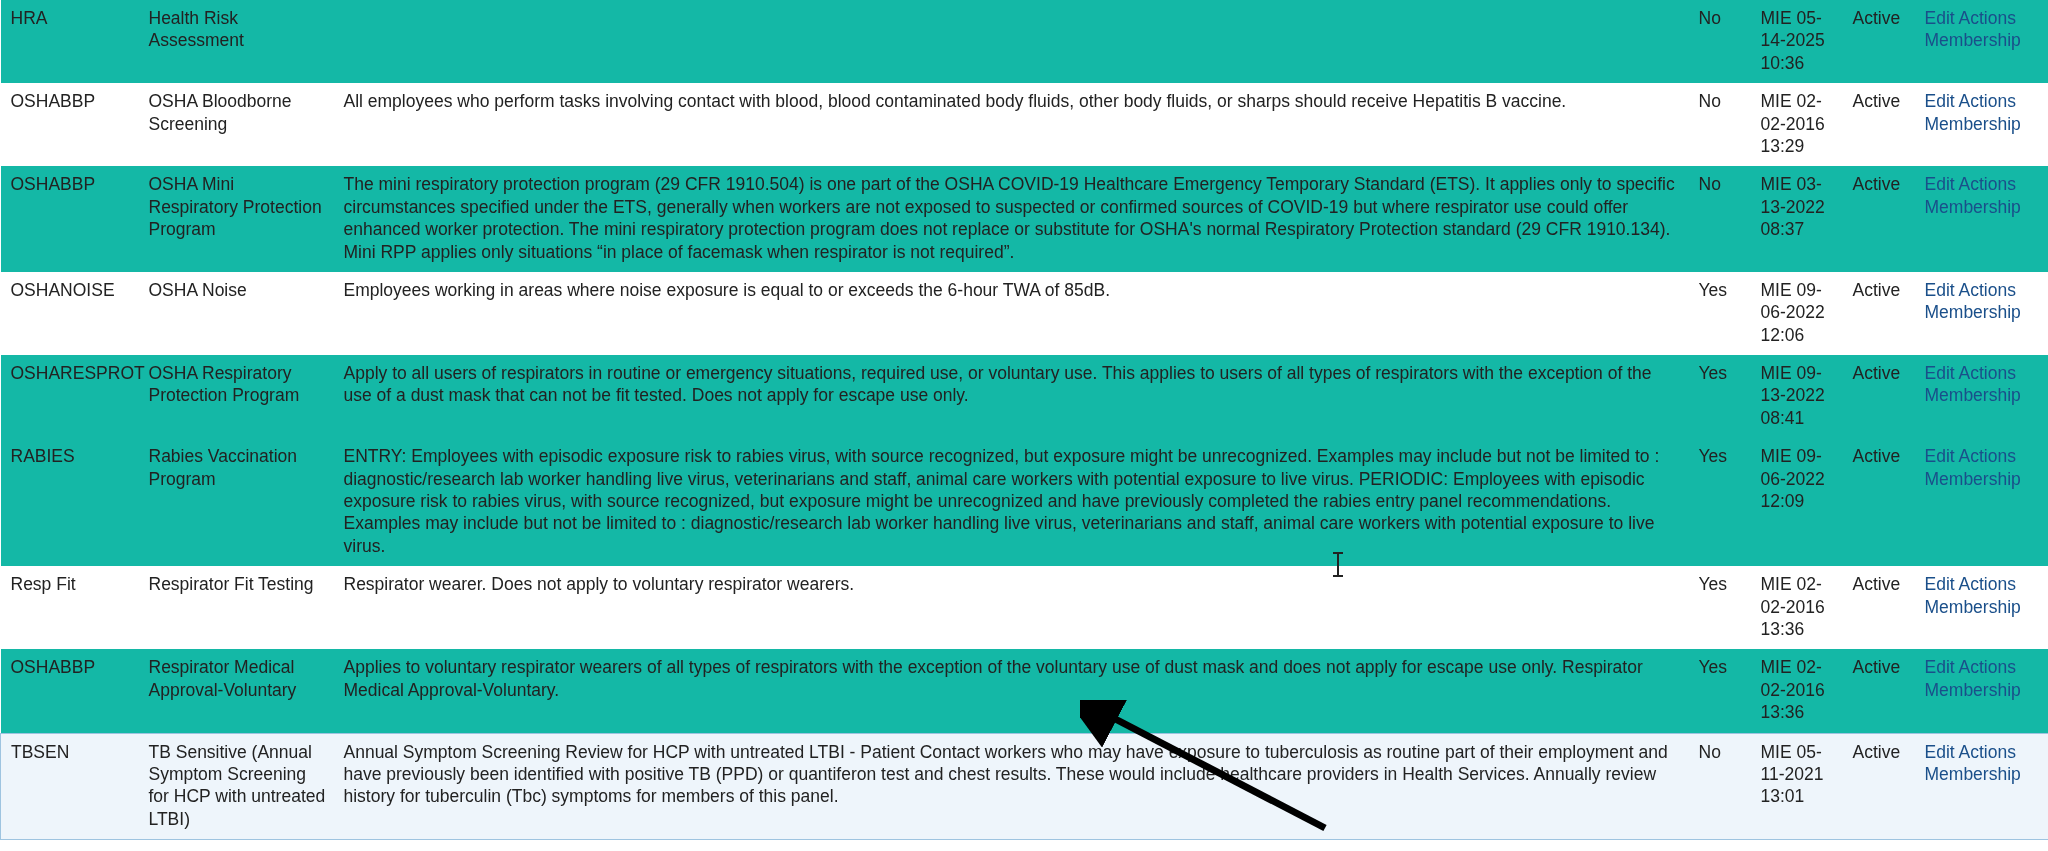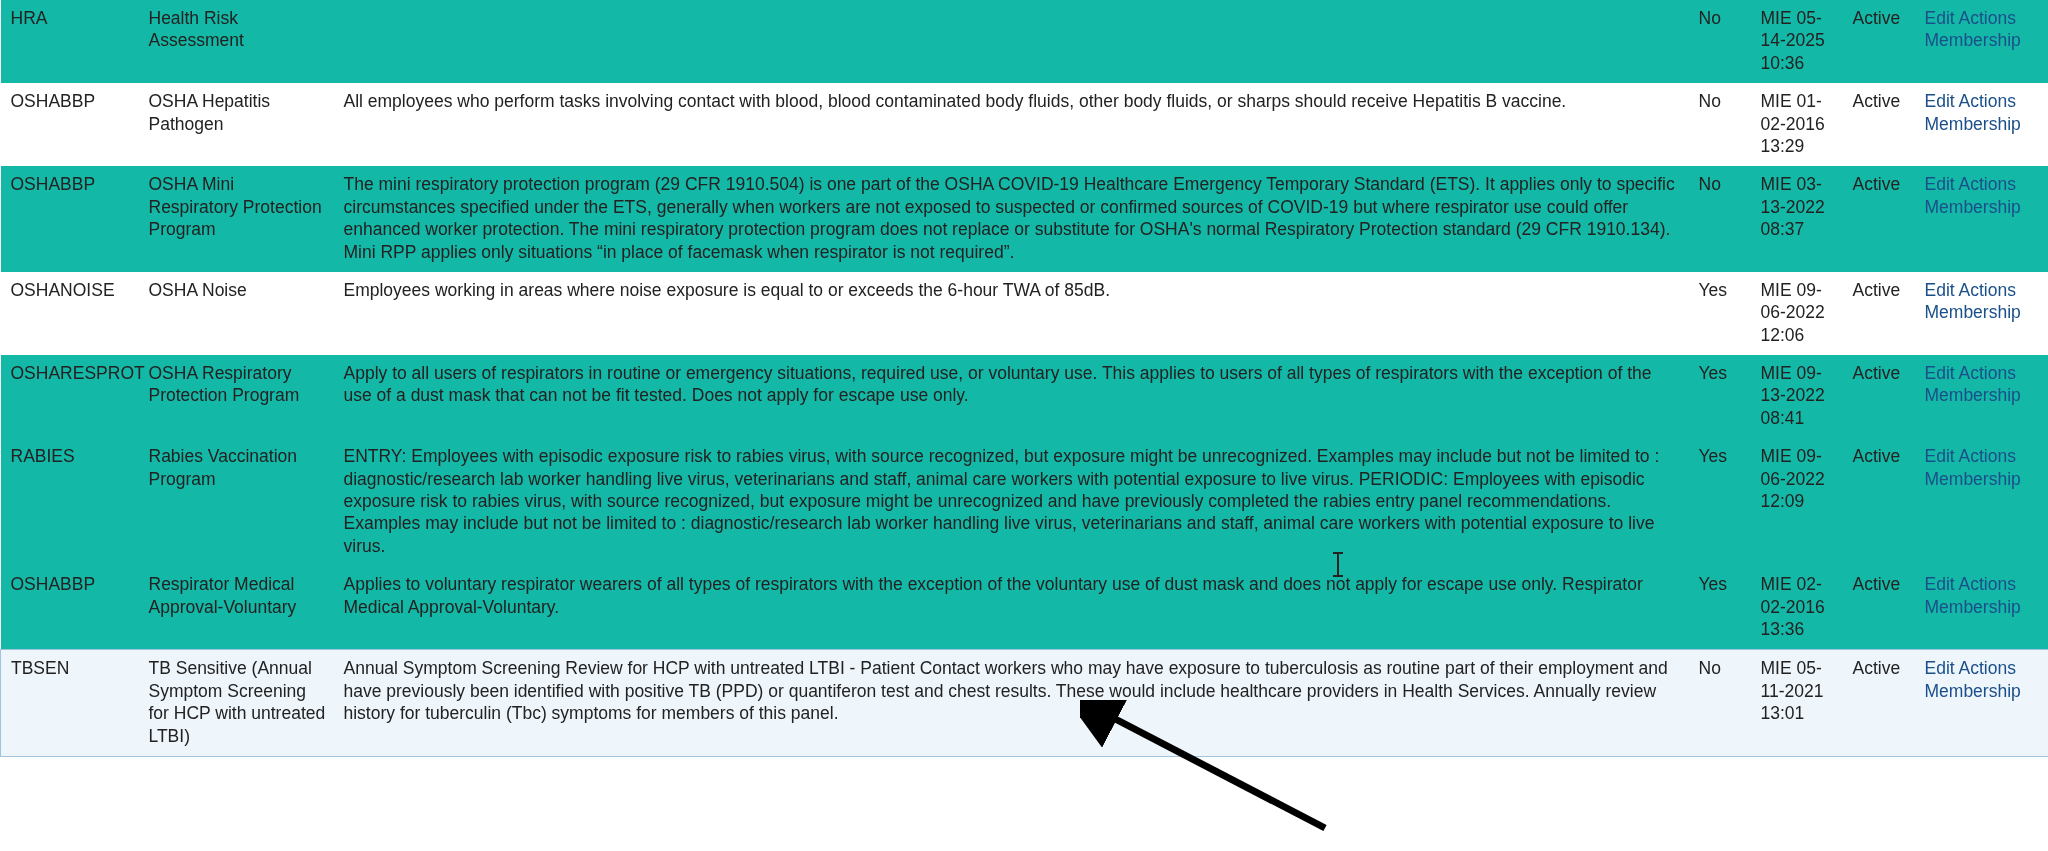--- a/index.html
+++ b/index.html
@@ -96,24 +96,24 @@
       <td class="col-mod">MIE 05-14-2025 10:36</td>
       <td class="col-stat">Active</td>
       <td class="col-act acts">
         <a href="#">Edit Actions</a>
         <a href="#">Membership</a>
       </td>
     </tr>
 
     <tr class="row-even">
       <td class="col-code">OSHABBP</td>
-      <td class="col-name">OSHA Hepatitis Pathogen</td>
+      <td class="col-name">OSHA Bloodborne Screening</td>
       <td class="col-desc">All employees who perform tasks involving contact with blood, blood contaminated body fluids, other body fluids, or sharps should receive Hepatitis B vaccine.</td>
       <td class="col-req">No</td>
-      <td class="col-mod">MIE 01-02-2016 13:29</td>
+      <td class="col-mod">MIE 02-02-2016 13:29</td>
       <td class="col-stat">Active</td>
       <td class="col-act acts">
         <a href="#">Edit Actions</a>
         <a href="#">Membership</a>
       </td>
     </tr>
 
     <tr class="row-odd">
       <td class="col-code">OSHABBP</td>
       <td class="col-name">OSHA Mini Respiratory Protection Program</td>
@@ -160,20 +160,32 @@
       <td class="col-desc">ENTRY: Employees with episodic exposure risk to rabies virus, with source recognized, but exposure might be unrecognized. Examples may include but not be limited to : diagnostic/research lab worker handling live virus, veterinarians and staff, animal care workers with potential exposure to live virus. PERIODIC: Employees with episodic exposure risk to rabies virus, with source recognized, but exposure might be unrecognized and have previously completed the rabies entry panel recommendations. Examples may include but not be limited to : diagnostic/research lab worker handling live virus, veterinarians and staff, animal care workers with potential exposure to live virus.</td>
       <td class="col-req">Yes</td>
       <td class="col-mod">MIE 09-06-2022 12:09</td>
       <td class="col-stat">Active</td>
       <td class="col-act acts">
         <a href="#">Edit Actions</a>
         <a href="#">Membership</a>
       </td>
     </tr>
 
+    <tr class="row-even">
+      <td class="col-code">Resp Fit</td>
+      <td class="col-name">Respirator Fit Testing</td>
+      <td class="col-desc">Respirator wearer. Does not apply to voluntary respirator wearers.</td>
+      <td class="col-req">Yes</td>
+      <td class="col-mod">MIE 02-02-2016 13:36</td>
+      <td class="col-stat">Active</td>
+      <td class="col-act acts">
+        <a href="#">Edit Actions</a>
+        <a href="#">Membership</a>
+      </td>
+    </tr>
 
     <tr class="row-odd">
       <td class="col-code">OSHABBP</td>
       <td class="col-name">Respirator Medical Approval-Voluntary</td>
       <td class="col-desc">Applies to voluntary respirator wearers of all types of respirators with the exception of the voluntary use of dust mask and does not apply for escape use only. Respirator Medical Approval-Voluntary.</td>
       <td class="col-req">Yes</td>
       <td class="col-mod">MIE 02-02-2016 13:36</td>
       <td class="col-stat">Active</td>
       <td class="col-act acts">
         <a href="#">Edit Actions</a>

